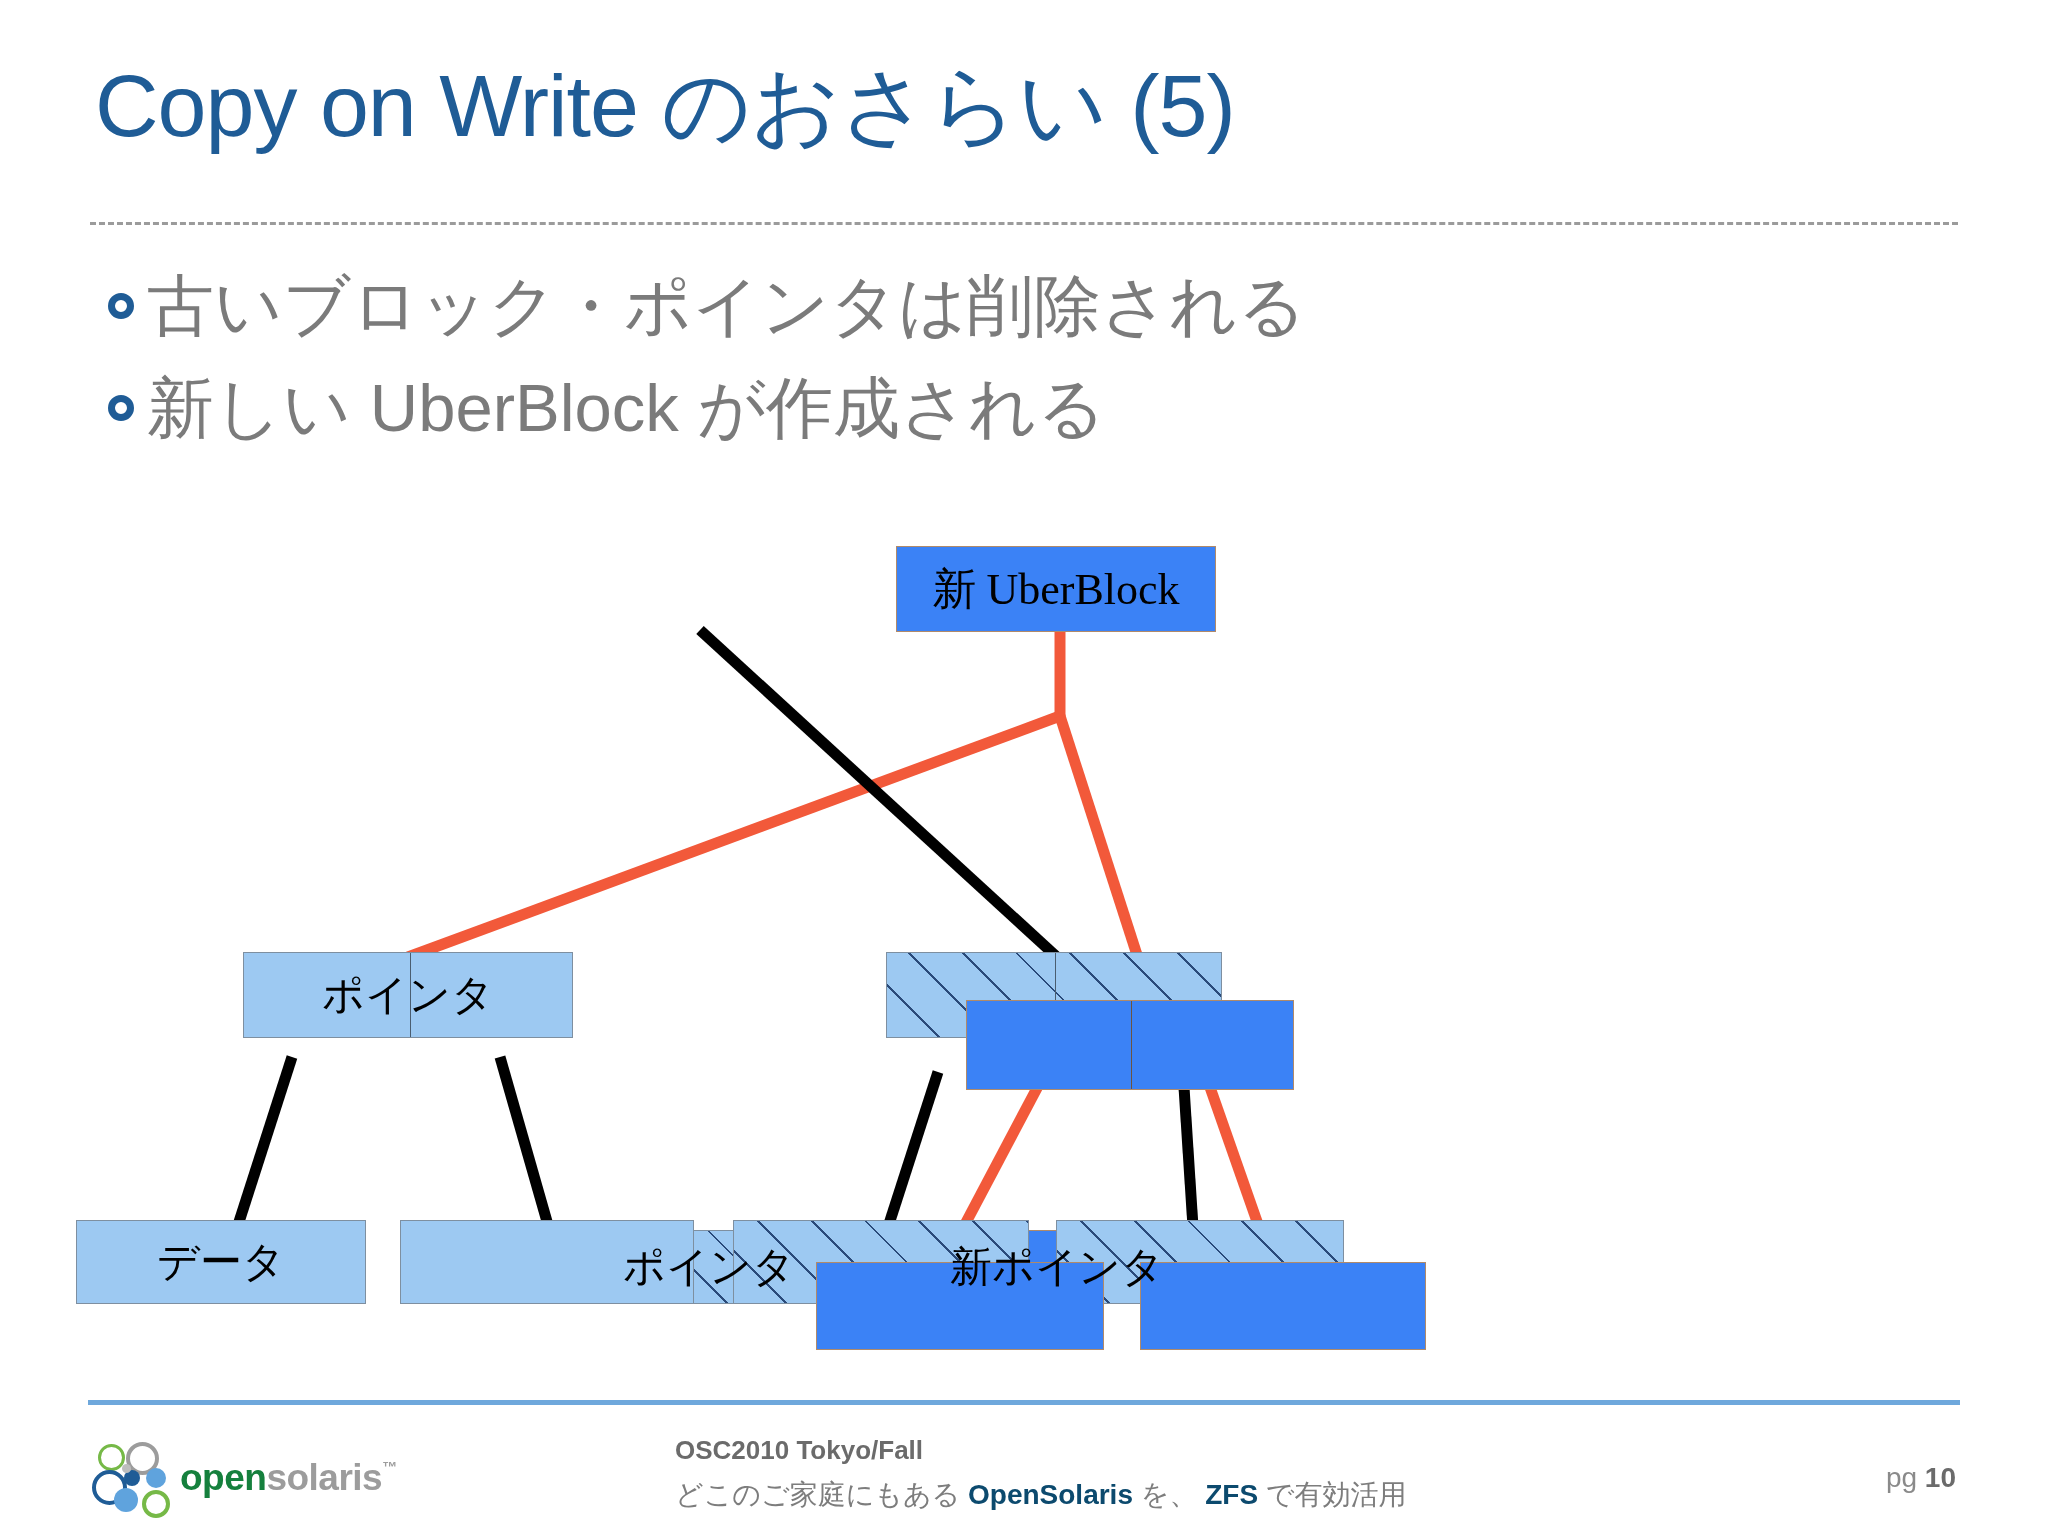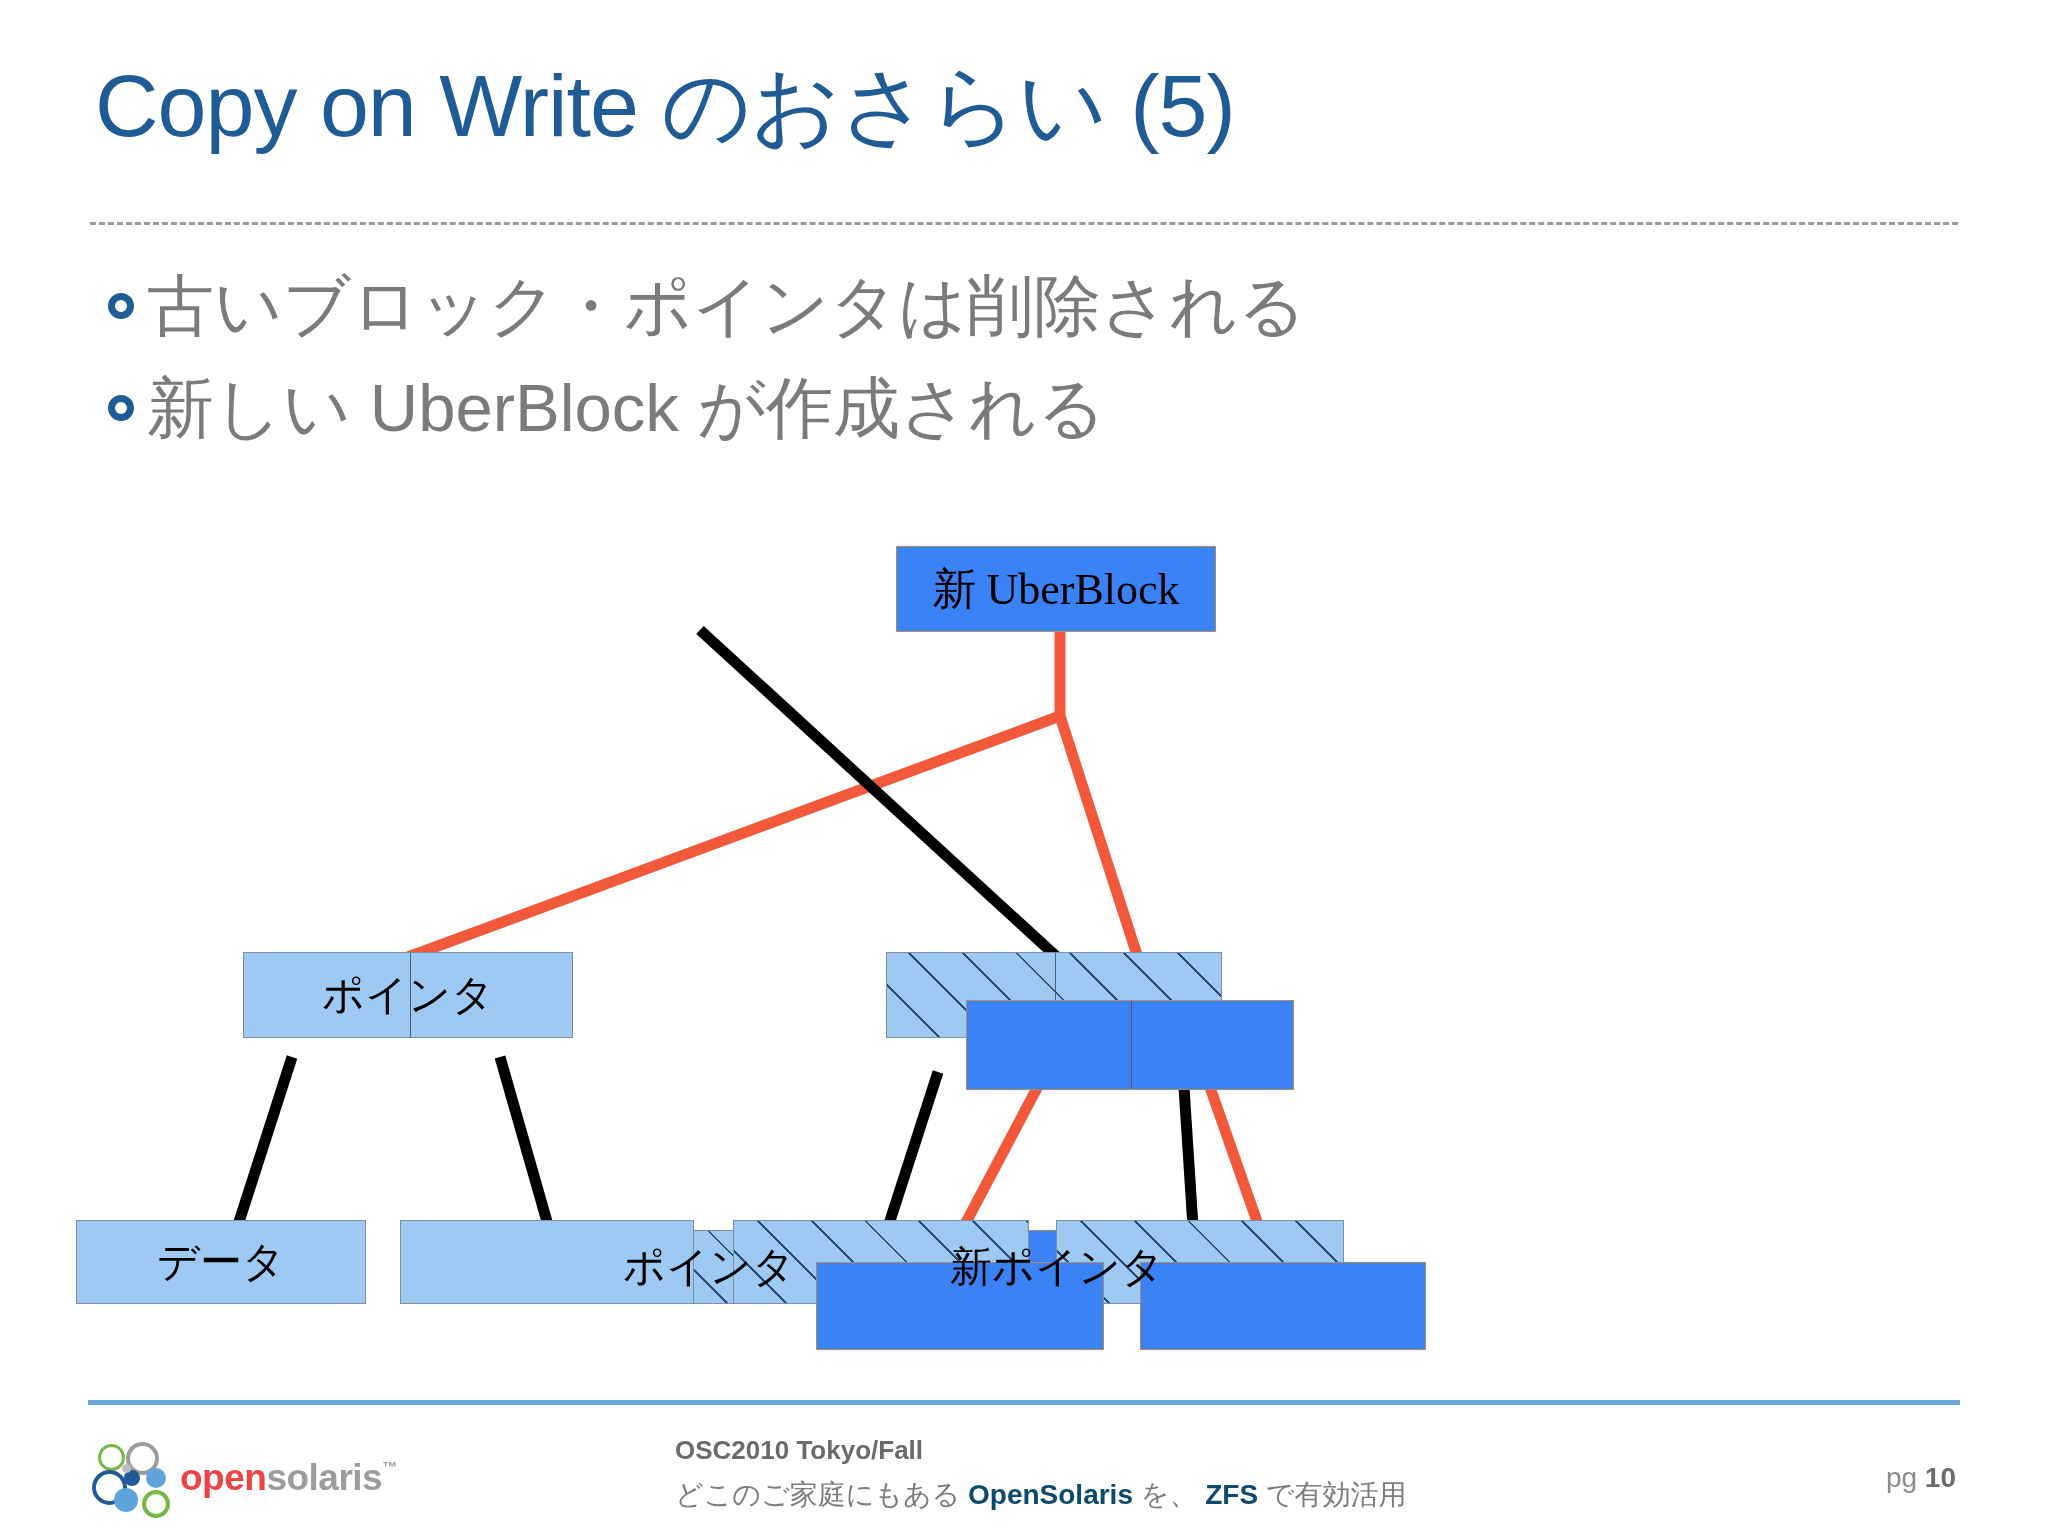--- a/index.html
+++ b/index.html
@@ -164,21 +164,21 @@
     border-radius: 50%;
     display: block;
   }
   #logo-word {
     margin-left: 12px;
     font-size: 37px;
     font-weight: bold;
     letter-spacing: -0.5px;
     white-space: nowrap;
   }
-  #logo-word .open { color: #ef4444; margin-top: 36px; }
+  #logo-word .open { color: #15803d; margin-top: 36px; }
   #logo-word .solaris { color: #9c9c9c; }
   #logo-word .tm { font-size: 15px; vertical-align: 18px; color: #9c9c9c; }
   #footer-center {
     position: absolute;
     left: 675px;
     top: 18px;
     width: 1100px;
   }
   #footer-event {
     font-size: 26px;

